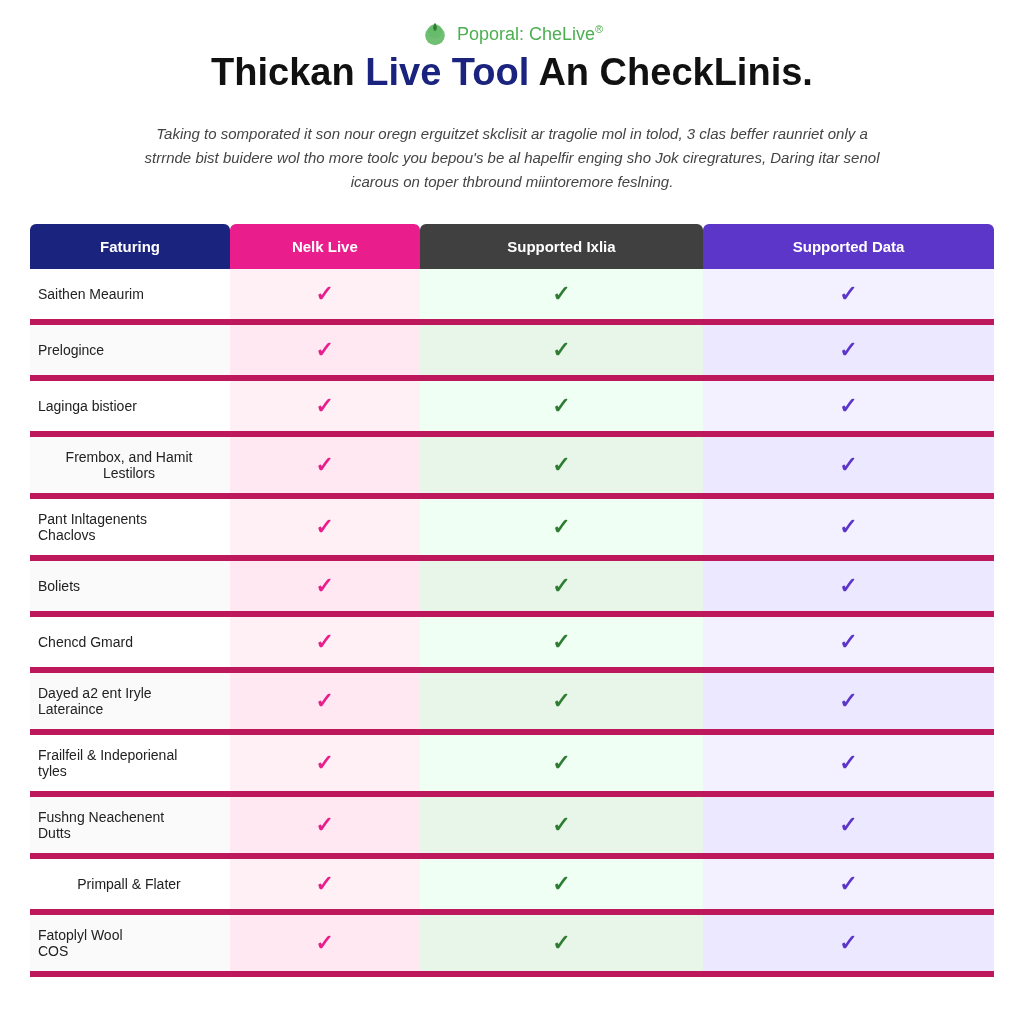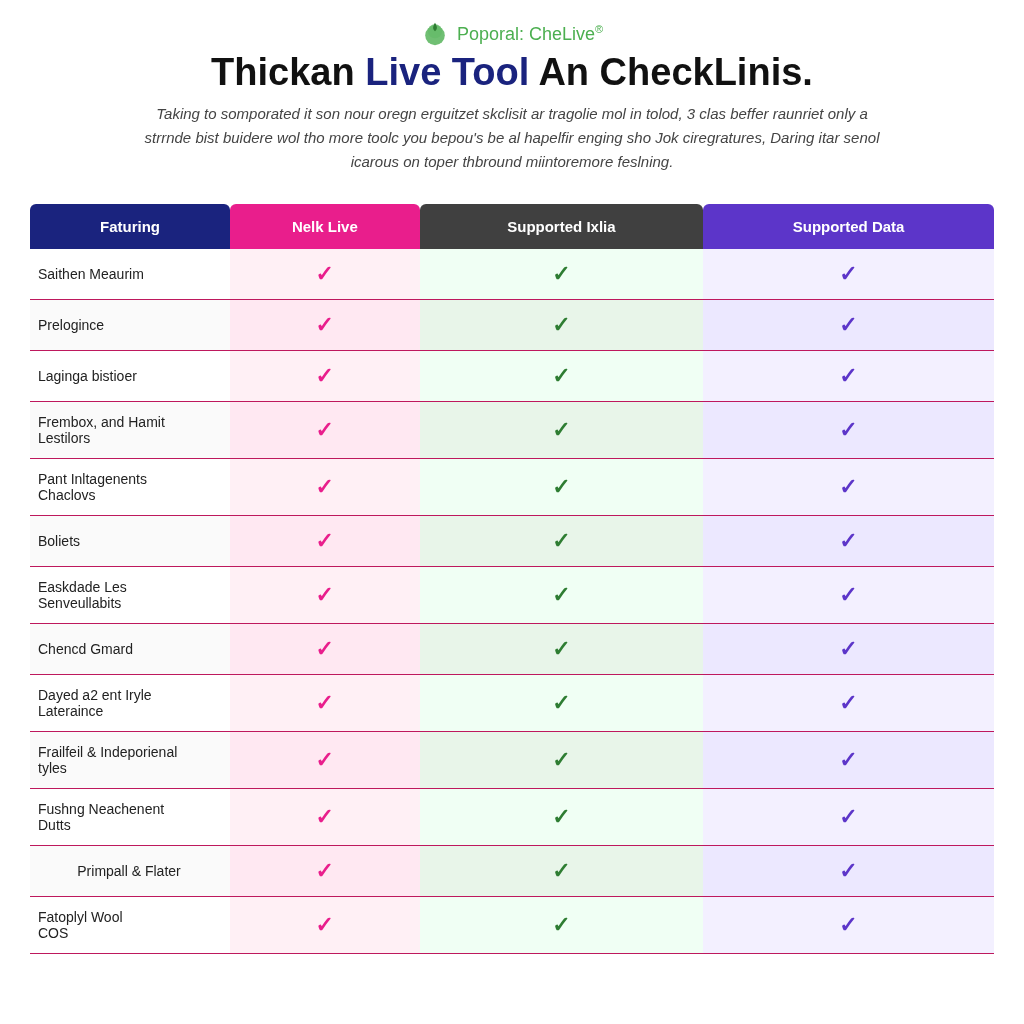--- a/index.html
+++ b/index.html
@@ -27,21 +27,21 @@
       color: #333;
       font-weight: 500;
     }
     .logo-text span {
       color: #4caf50;
     }
     .page-title {
       text-align: center;
       font-size: 38px;
       font-weight: 900;
-      margin-bottom: 8px;
+      margin-bottom: 28px;
       line-height: 1.1;
       color: #111;
     }
     .page-title .highlight {
       color: #1a237e;
     }
     .page-description {
       text-align: center;
       font-size: 15px;
       color: #444;
@@ -73,21 +73,21 @@
     }
     .col-supported-india {
       background: #404040;
       border-radius: 6px 6px 0 0;
     }
     .col-supported-data {
       background: #5c35c9;
       border-radius: 6px 6px 0 0;
     }
     .comparison-table tbody tr {
-      border-bottom: 1px solid #be185d;
+      border-bottom: 6px solid #be185d;
     }
     .comparison-table tbody tr:nth-child(odd) td {
       background: #fff;
     }
     .comparison-table tbody tr:nth-child(even) td {
       background: #fafafa;
     }
     .comparison-table tbody tr td {
       padding: 12px 10px;
       vertical-align: middle;
@@ -182,47 +182,40 @@
         <td class="col-check col-check-india"><span class="check-green">✓</span></td>
         <td class="col-check col-check-data"><span class="check-blue">✓</span></td>
       </tr>
       <tr>
         <td style="white-space: pre-line;">Laginga bistioer</td>
         <td class="col-check col-check-nelk"><span class="check-pink">✓</span></td>
         <td class="col-check col-check-india"><span class="check-green">✓</span></td>
         <td class="col-check col-check-data"><span class="check-blue">✓</span></td>
       </tr>
       <tr>
-        <td style="white-space: pre-line;">Frembox, and Hamit
+        <td style="white-space: pre-line; text-align: center;">Frembox, and Hamit
 Lestilors</td>
         <td class="col-check col-check-nelk"><span class="check-pink">✓</span></td>
         <td class="col-check col-check-india"><span class="check-green">✓</span></td>
         <td class="col-check col-check-data"><span class="check-blue">✓</span></td>
       </tr>
       <tr>
         <td style="white-space: pre-line;">Pant Inltagenents
 Chaclovs</td>
         <td class="col-check col-check-nelk"><span class="check-pink">✓</span></td>
         <td class="col-check col-check-india"><span class="check-green">✓</span></td>
         <td class="col-check col-check-data"><span class="check-blue">✓</span></td>
       </tr>
       <tr>
         <td style="white-space: pre-line;">Boliets</td>
         <td class="col-check col-check-nelk"><span class="check-pink">✓</span></td>
         <td class="col-check col-check-india"><span class="check-green">✓</span></td>
         <td class="col-check col-check-data"><span class="check-blue">✓</span></td>
       </tr>
       <tr>
-        <td style="white-space: pre-line;">Easkdade Les
-Senveullabits</td>
-        <td class="col-check col-check-nelk"><span class="check-pink">✓</span></td>
-        <td class="col-check col-check-india"><span class="check-green">✓</span></td>
-        <td class="col-check col-check-data"><span class="check-blue">✓</span></td>
-      </tr>
-      <tr>
         <td style="white-space: pre-line;">Chencd Gmard</td>
         <td class="col-check col-check-nelk"><span class="check-pink">✓</span></td>
         <td class="col-check col-check-india"><span class="check-green">✓</span></td>
         <td class="col-check col-check-data"><span class="check-blue">✓</span></td>
       </tr>
       <tr>
         <td style="white-space: pre-line;">Dayed a2 ent Iryle
 Lateraince</td>
         <td class="col-check col-check-nelk"><span class="check-pink">✓</span></td>
         <td class="col-check col-check-india"><span class="check-green">✓</span></td>

